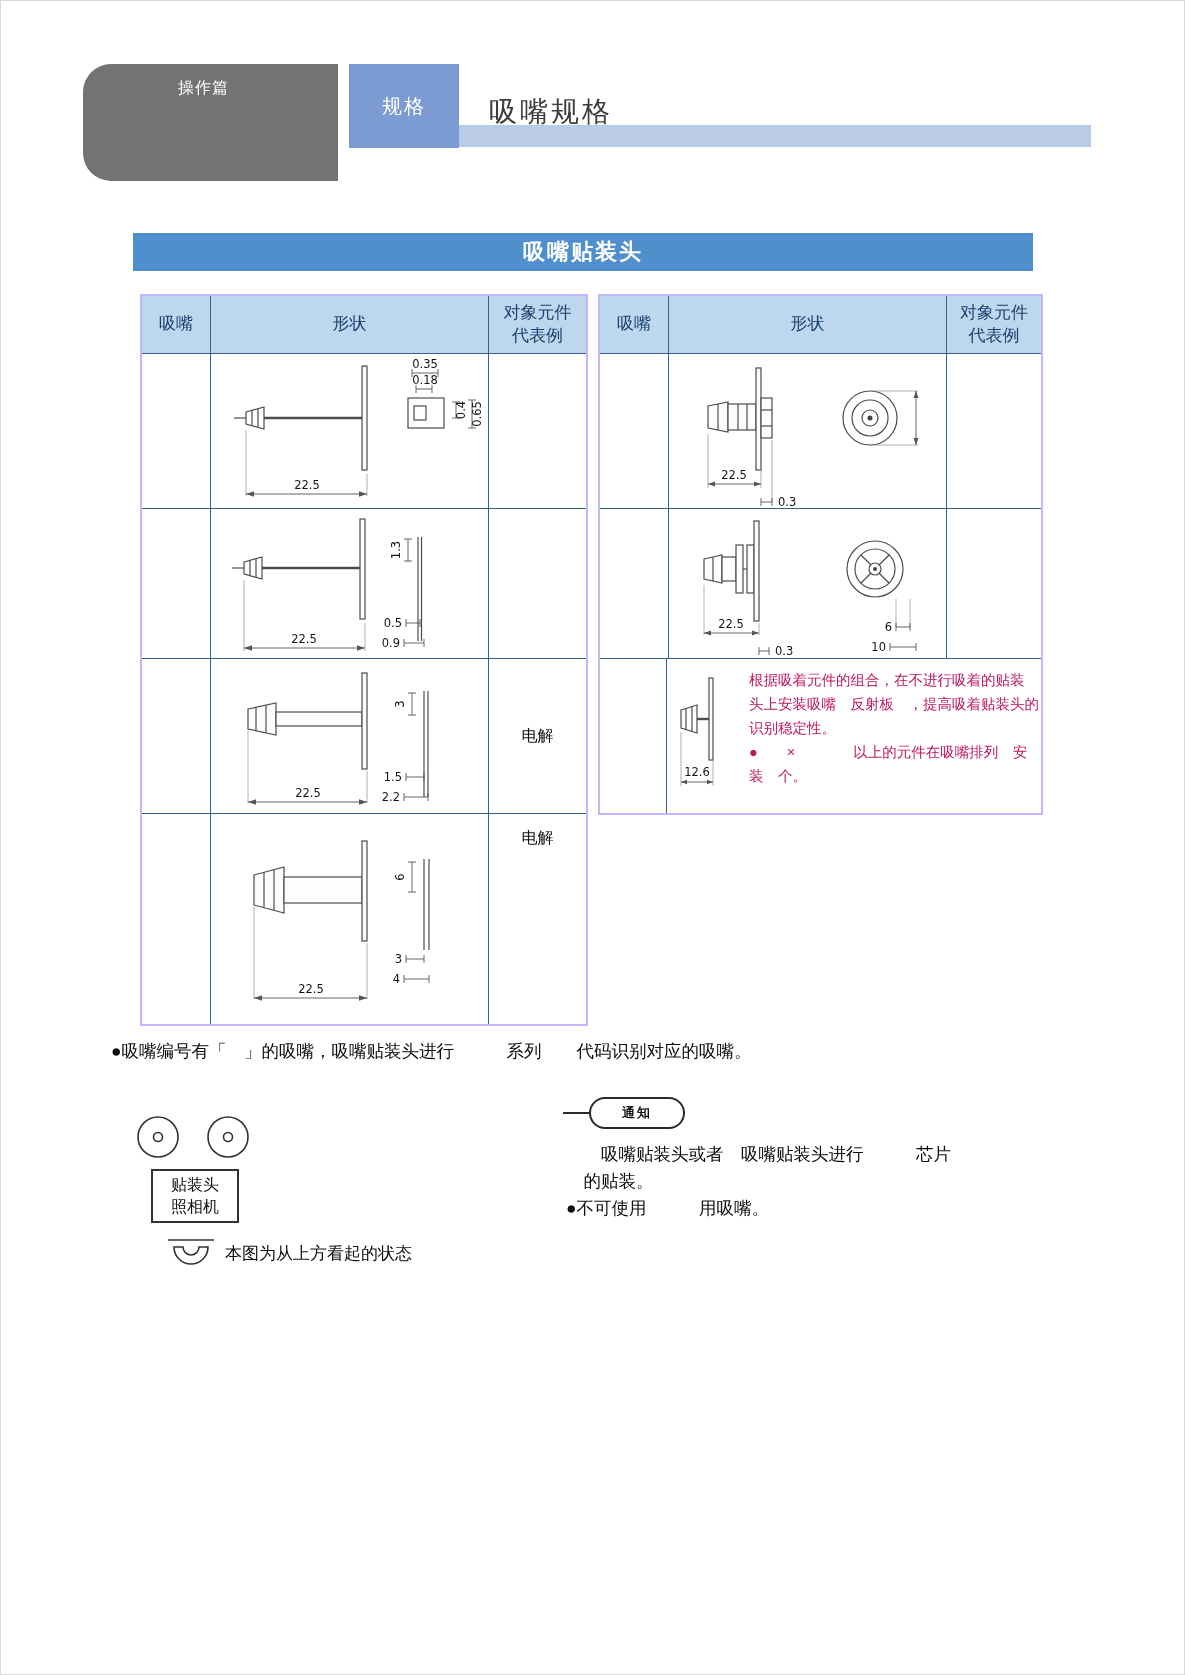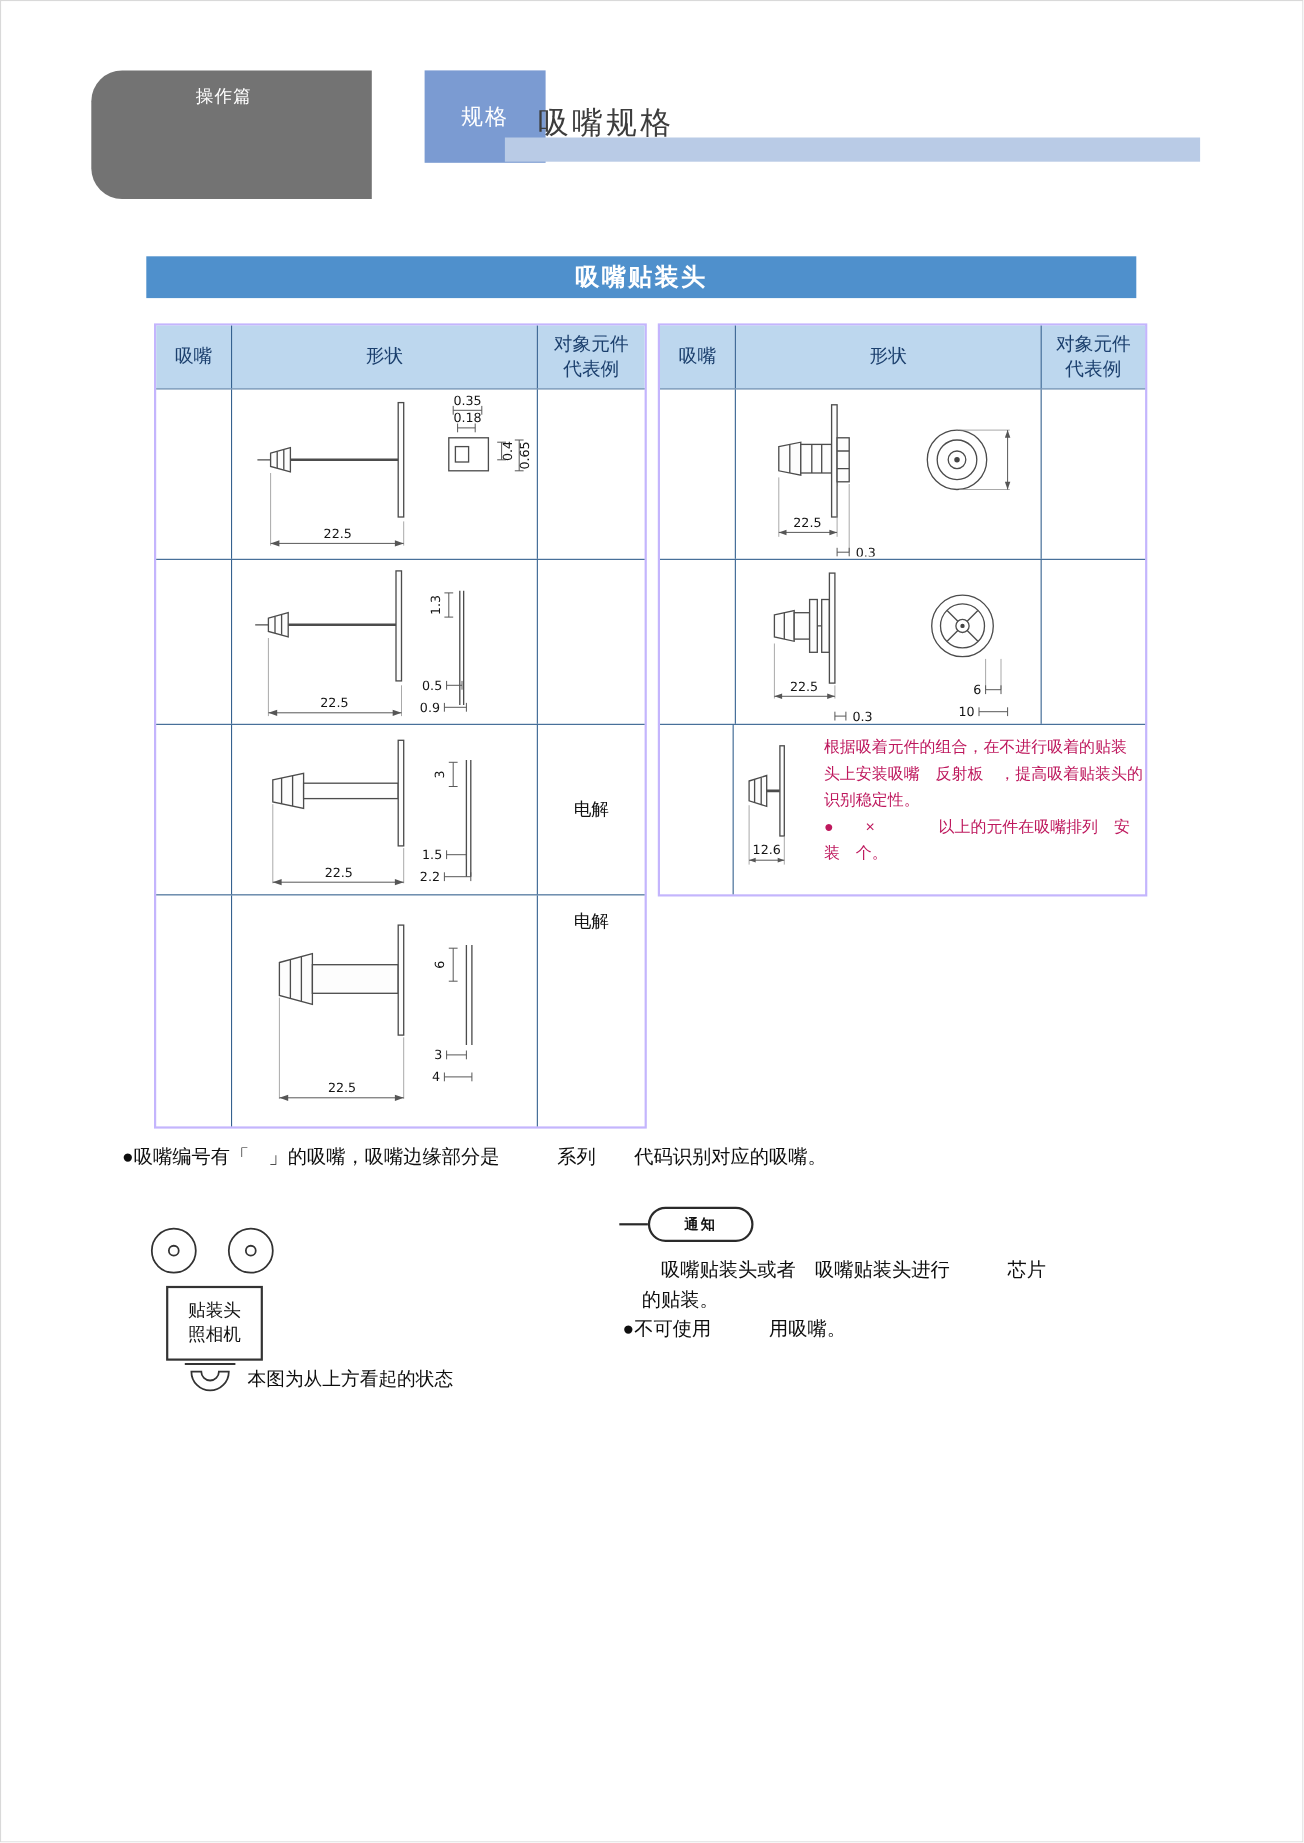--- a/index.html
+++ b/index.html
@@ -5,21 +5,21 @@
   * { margin:0; padding:0; box-sizing:border-box; }
   html,body { background:#fff; }
   body { font-family:"Liberation Sans","DejaVu Sans",sans-serif; color:#222; }
   .page { position:relative; width:1185px; height:1675px; background:#ffffff; border:1px solid #d9d9d9; overflow:hidden; }
 
   
   .hdr-dark { position:absolute; left:82px; top:63px; width:255px; height:117px;
               background:#737373; border-radius:28px 0 0 28px; }
   .hdr-op   { position:absolute; left:95px; top:14px; color:#fff; font-size:16px; letter-spacing:1px; }
   .hdr-tab  { position:absolute; left:348px; top:63px; width:110px; height:84px; background:#7b9bd2;
-              color:#fff; font-size:20px; display:flex; align-items:center; justify-content:center; letter-spacing:2px;margin-left:37px; }
+              color:#fff; font-size:20px; display:flex; align-items:center; justify-content:center; letter-spacing:2px; }
   .hdr-bar  { position:absolute; left:458px; top:124px; width:632px; height:22px; background:#b9cbe6; }
   .hdr-title{ position:absolute; left:472px; top:92px; font-size:28px; font-weight:normal; color:#3d3d3d; letter-spacing:3px;margin-left:16px; }
 
   
   .section-bar { position:absolute; left:107px; top:232px; width:900px; height:38px; background:#4f90cc;
                  color:#fff; font-size:22px; font-weight:600; letter-spacing:2px;
                  display:flex; align-items:center; justify-content:center;margin-left:25px; }
 
   
   .tbl { position:absolute; border:2px solid #c4b5fd; background:#fff;margin-left:32px; }
@@ -46,21 +46,21 @@
   svg .g2 { fill:none; stroke:#4c4c4c; stroke-width:2.4; }
   svg .gf { fill:#fdfdfd; stroke:#4c4c4c; stroke-width:1.2; }
   svg .w  { fill:none; stroke:#8f8f8f; stroke-width:0.7; }
   svg .d  { fill:none; stroke:#565656; stroke-width:0.9; }
   svg .ah { fill:#565656; stroke:none; }
   svg text.dim { font-family:"DejaVu Sans",sans-serif; font-size:11.5px; fill:#141414; }
 
   
   .footnote { position:absolute; left:110px; top:1038px; font-size:17.5px; color:#0e0e0e; }
   .circles  { position:absolute; left:128px; top:1111px; }
-  .cam-box  { position:absolute; left:150px; top:1168px; width:88px; height:68px; border:2px solid #333;
+  .cam-box  { position:absolute; left:150px; top:1168px; width:88px; height:54px; border:2px solid #333;
               display:flex; flex-direction:column; align-items:center; justify-content:center;
               font-size:16px; line-height:1.35; color:#111; background:#fff; }
   .topview  { position:absolute; left:162px; top:1230px; }
   .topview-caption { position:absolute; left:224px; top:1241px; font-size:17px; color:#0e0e0e; }
   .notice-line-left { position:absolute; left:562px; top:1111px; width:26px; height:2px; background:#2a2a2a; }
   .notice-pill { position:absolute; left:588px; top:1096px; width:96px; height:32px; border:2px solid #2a2a2a;
                  border-radius:16px; display:flex; align-items:center; justify-content:center;
                  font-size:13px; font-weight:600; color:#111; background:#fff; letter-spacing:2px; }
   .notice-body { position:absolute; left:565px; top:1140px; font-size:17.5px; line-height:27px; color:#0e0e0e; }
   .notice-body div { white-space:pre-wrap; }
@@ -312,21 +312,21 @@
           <div class="note-line">根据吸着元件的组合，在不进行吸着的贴装</div>
           <div class="note-line">头上安装吸嘴　反射板　，提高吸着贴装头的</div>
           <div class="note-line">识别稳定性。</div>
           <div class="note-line">●　　×　　　　以上的元件在吸嘴排列　安</div>
           <div class="note-line">装　个。</div>
         </div>
       </div>
     </div>
   </div>
 
-  <div class="footnote">●吸嘴编号有「　」的吸嘴，吸嘴边缘部分是　　　系列　　代码识别对应的吸嘴。</div>
+  <div class="footnote">●吸嘴编号有「　」的吸嘴，吸嘴贴装头进行　　　系列　　代码识别对应的吸嘴。</div>
 
   <svg class="circles" width="130" height="50" viewBox="0 0 130 50">
     <circle cx="29" cy="25" r="20" fill="#fff" stroke="#333" stroke-width="1.6"></circle>
     <circle cx="29" cy="25" r="4.5" fill="#fff" stroke="#333" stroke-width="1.6"></circle>
     <circle cx="99" cy="25" r="20" fill="#fff" stroke="#333" stroke-width="1.6"></circle>
     <circle cx="99" cy="25" r="4.5" fill="#fff" stroke="#333" stroke-width="1.6"></circle>
   </svg>
   <div class="cam-box">
     <span>贴装头</span>
     <span>照相机</span>

